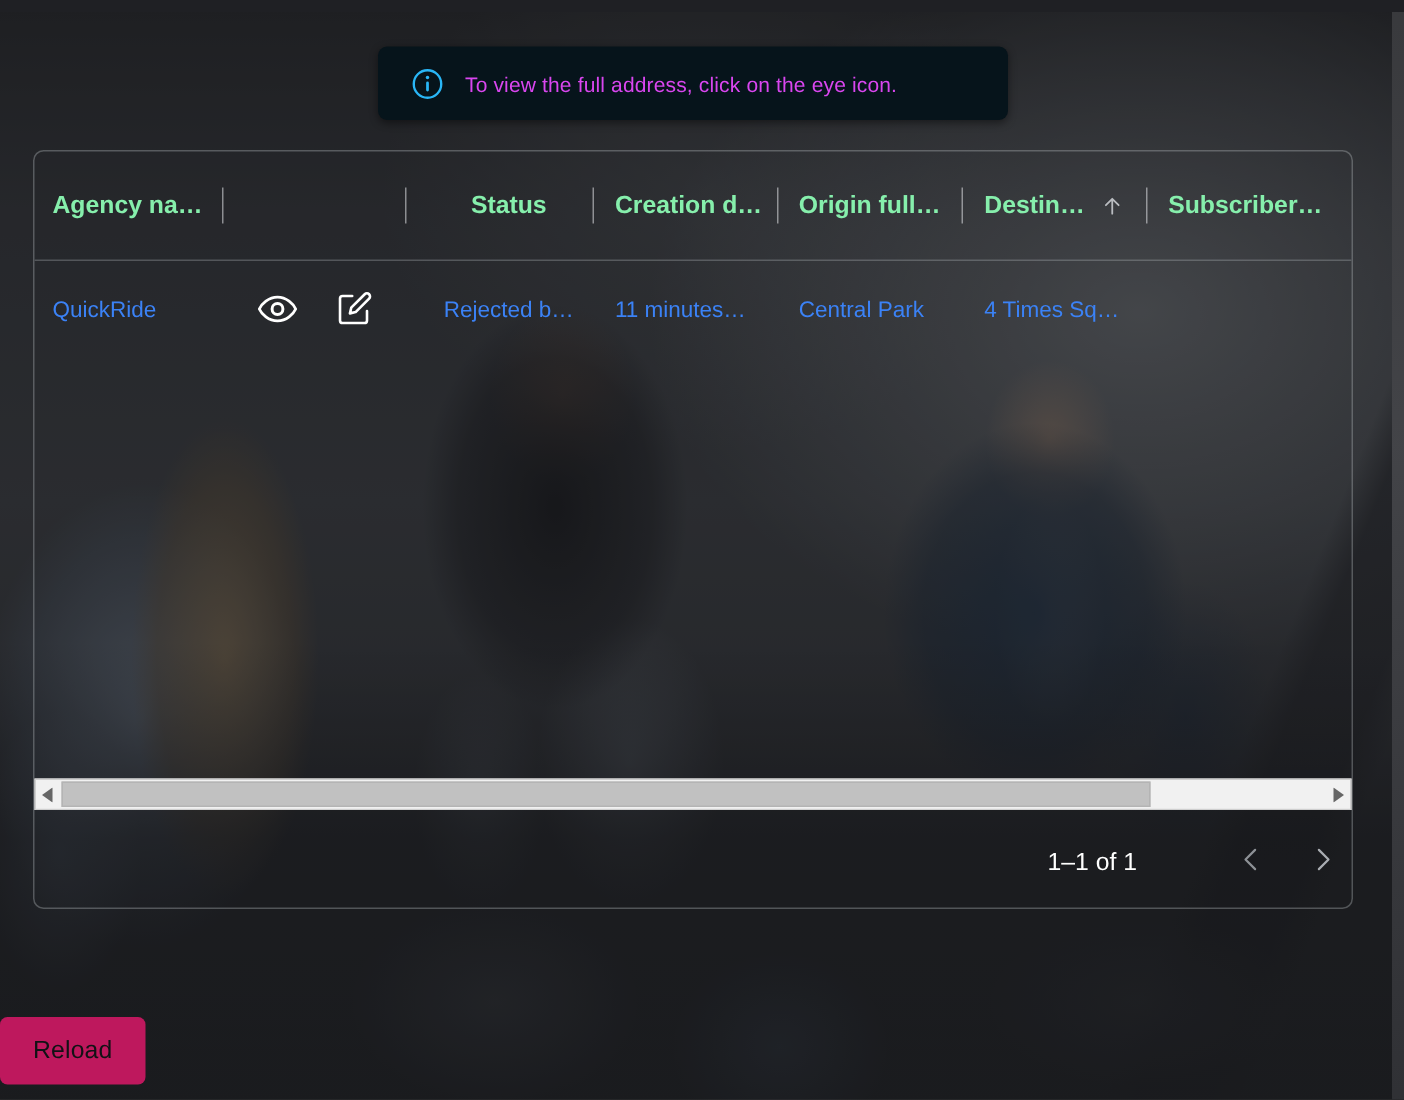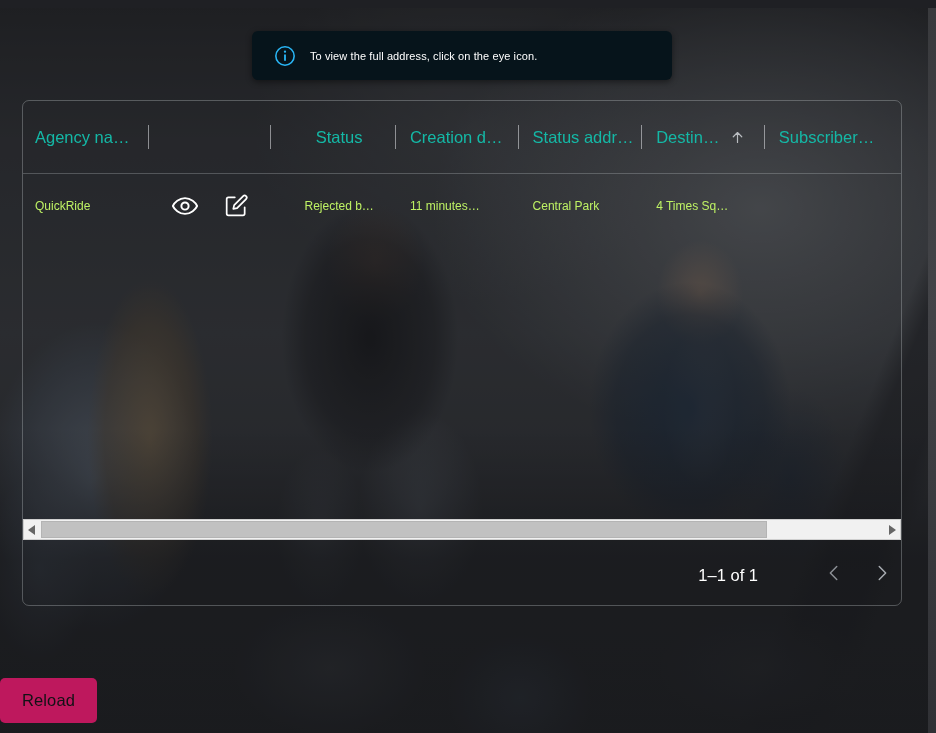--- a/index.html
+++ b/index.html
@@ -111,22 +111,22 @@
     border-radius: 6px;
     display: flex;
     align-items: center;
     gap: 14px;
     padding: 0 22px;
     box-sizing: border-box;
     box-shadow: 0 2px 6px rgba(0,0,0,.45);
   }
   .toast-icon { width: 22px; height: 22px; flex: 0 0 auto; display:block; }
   .toast-text {
-    font-size: 11px;
-    color: #ffffff;
+    font-size: 14px;
+    color: #d946ef;
     letter-spacing: .1px;
     white-space: nowrap;
   }
 
   
   .table-card {
     position: absolute;
     left: 22px; top: 100px;
     width: 880px; height: 506px;
     border: 1px solid rgba(190,195,200,0.34);
@@ -136,23 +136,23 @@
   }
 
   .thead {
     display: flex;
     align-items: center;
     height: 73px;
     border-bottom: 1px solid rgba(190,195,200,0.30);
     box-sizing: border-box;
   }
   .th {
-    color: #14b8a6;
+    color: #86efac;
     font-size: 16.5px;
-    font-weight: normal;
+    font-weight: bold;
     white-space: nowrap;
     display: flex;
     align-items: center;
     box-sizing: border-box;
     height: 100%;
   }
   .th-label { display:inline-block; }
   .col-divider {
     width: 1px;
     height: 24px;
@@ -161,22 +161,22 @@
   }
   .sort-arrow { margin-left: 10px; display:block; }
 
   .trow {
     display: flex;
     align-items: center;
     height: 64px;
     box-sizing: border-box;
   }
   .td {
-    color: #bef264;
-    font-size: 12px;
+    color: #3b82f6;
+    font-size: 15px;
     white-space: nowrap;
     display: flex;
     align-items: center;
     height: 100%;
     box-sizing: border-box;
   }
   .row-actions {
     display: flex;
     align-items: center;
     gap: 23px;
@@ -317,21 +317,21 @@
         <span class="th-label">Status</span>
       </div>
       <div class="col-divider"></div>
 
       <div class="th c-created">
         <span class="th-label">Creation d…</span>
       </div>
       <div class="col-divider"></div>
 
       <div class="th c-origin">
-        <span class="th-label">Status addr…</span>
+        <span class="th-label">Origin full…</span>
       </div>
       <div class="col-divider"></div>
 
       <div class="th c-dest">
         <span class="th-label">Destin…</span>
         <span>
           <svg class="sort-arrow" width="17" height="17" viewBox="0 0 24 24" fill="none">
             <path d="M12 19V5M12 5l-6 6M12 5l6 6" stroke="#b9bcc0" stroke-width="1.7" stroke-linecap="round" stroke-linejoin="round"></path>
           </svg>
         </span>

